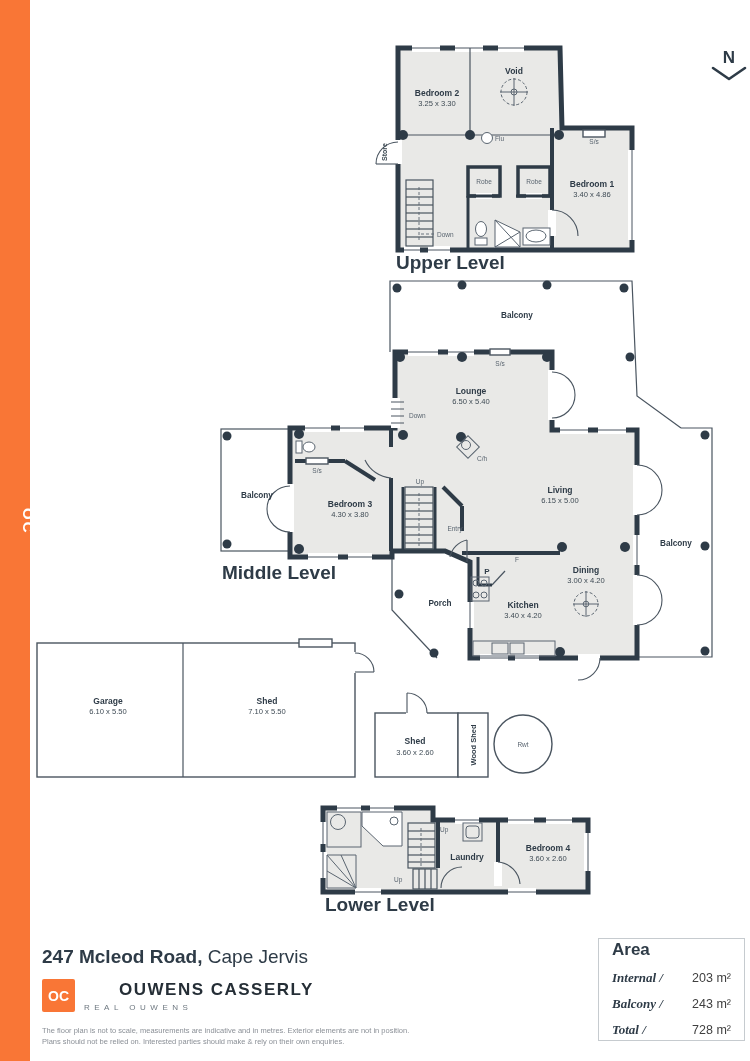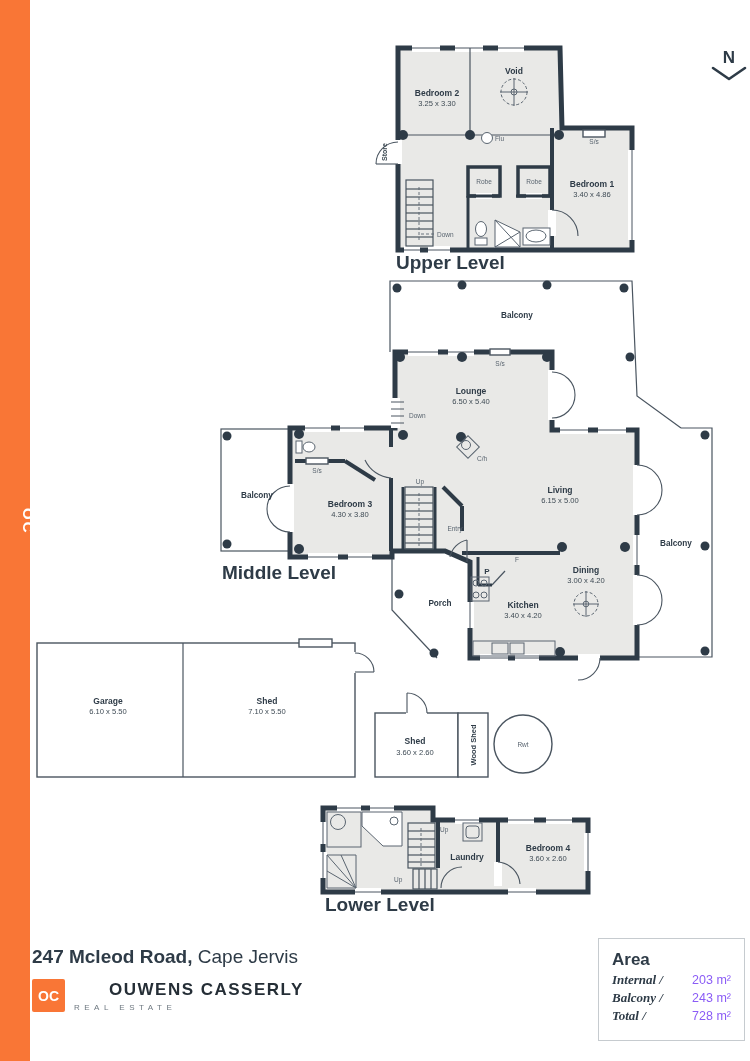--- a/index.html
+++ b/index.html
@@ -29,37 +29,37 @@
   text{font-family:"Liberation Sans",sans-serif;}
   .t-room{font-size:8.5px;font-weight:700;fill:#2E3B47;text-anchor:middle;}
   .t-dim{font-size:7.6px;font-weight:400;fill:#3E4A54;text-anchor:middle;}
   .t-small{font-size:6.5px;fill:#5A6570;}
   .t-smallc{font-size:6.5px;fill:#5A6570;text-anchor:middle;}
   .t-area{font-size:8.2px;font-weight:700;fill:#2E3B47;text-anchor:middle;}
   .t-title{font-size:19px;font-weight:700;fill:#2E3B47;}
   .t-n{font-size:17px;font-weight:600;fill:#2E3B47;text-anchor:middle;}
 
   
-  .footer{position:absolute;left:32px;top:946px;width:540px;}
+  .footer{position:absolute;left:42px;top:946px;width:540px;}
   .address{font-size:19px;color:#2E3B47;}
   .address b{font-weight:700;}
   .brand{display:flex;align-items:center;margin-top:11px;}
   .brand-mark{width:33px;height:33px;background:#F97636;border-radius:2px;color:#fff;
      display:flex;align-items:center;justify-content:center;font-weight:700;font-size:14px;}
   .brand-text{margin-left:9px;}
   .brand-name{font-size:17px;font-weight:700;color:#252E36;letter-spacing:1.5px;margin-left:35px;}
   .brand-tag{font-size:8px;color:#6E7880;letter-spacing:4.5px;margin-top:3px;}
   .disclaimer{margin-top:13px;font-size:7.5px;line-height:1.5;color:#8B9097;}
   .area-box{position:absolute;left:598px;top:938px;width:147px;height:103px;
-     border:1px solid #C6CBCF;box-sizing:border-box;padding:11px 13px;}
+     border:1px solid #C6CBCF;box-sizing:border-box;padding:1px 13px;}
   .area-title{font-size:17px;font-weight:700;color:#2E3B47;}
-  .area-row{display:flex;justify-content:space-between;align-items:baseline;margin-top:2px;}
+  .area-row{display:flex;justify-content:space-between;align-items:baseline;margin-top:10px;}
   .area-label{font-family:"Liberation Serif",serif;font-style:italic;font-weight:600;
      font-size:13px;color:#2E3B47;}
-  .area-value{font-size:12.5px;color:#8b5cf6;}
+  .area-value{font-size:12.5px;color:#404040;}
 </style>
 </head>
 <body>
 
 <div class="canvas">
 
   <div class="orange-bar">
     <div class="oc">OC</div>
   </div>
 
@@ -454,22 +454,26 @@
       <text class="t-title" x="325" y="911">Lower Level</text>
     </g>
   </svg>
 
   <div class="footer">
     <div class="address"><b>247 Mcleod Road,</b><span> Cape Jervis</span></div>
     <div class="brand">
       <div class="brand-mark">OC</div>
       <div class="brand-text">
         <div class="brand-name">OUWENS CASSERLY</div>
-        <div class="brand-tag">REAL ESTATE</div>
+        <div class="brand-tag">REAL OUWENS</div>
       </div>
+    </div>
+    <div class="disclaimer">
+      <div>The floor plan is not to scale, measurements are indicative and in metres. Exterior elements are not in position.</div>
+      <div>Plans should not be relied on. Interested parties should make &amp; rely on their own enquiries.</div>
     </div>
   </div>
 
   <div class="area-box">
     <div class="area-title">Area</div>
     <div class="area-row">
       <span class="area-label">Internal /</span>
       <span class="area-value">203 m²</span>
     </div>
     <div class="area-row">

